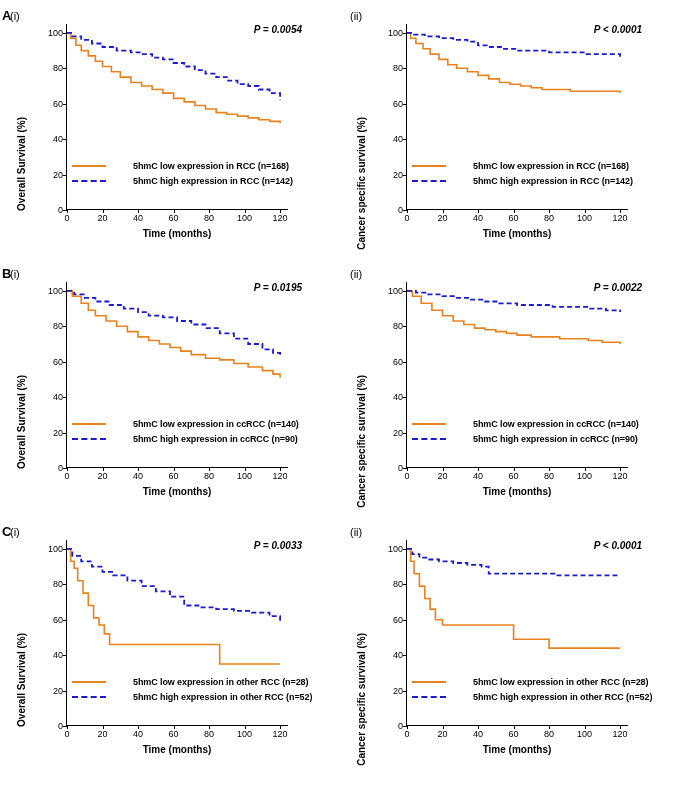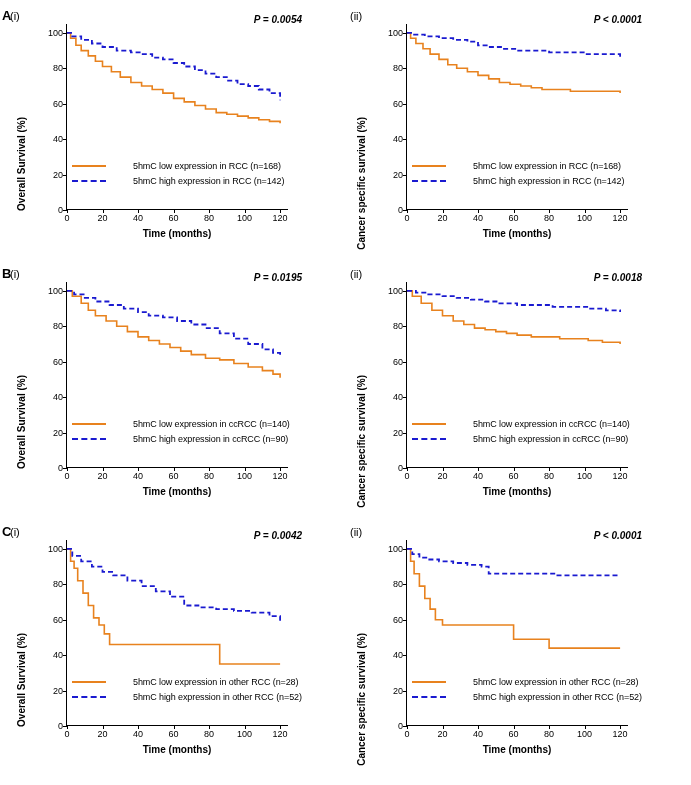--- a/index.html
+++ b/index.html
@@ -15,28 +15,28 @@
   .plotbox svg{position:absolute;left:0;top:0;overflow:visible;}
 
   .ytick{position:absolute;right:100%;margin-right:4px;transform:translateY(-50%);font-size:9px;white-space:nowrap;}
   .ytickmark{position:absolute;right:100%;width:4px;height:1px;background:#000;}
   .xtick{position:absolute;top:100%;margin-top:4px;transform:translateX(-50%);font-size:9px;white-space:nowrap;}
   .xtickmark{position:absolute;top:100%;width:1px;height:4px;background:#000;}
 
   .ylabel{position:absolute;left:6px;top:107px;transform-origin:0 0;transform:rotate(-90deg) translateX(-100%);font-size:10px;font-weight:bold;white-space:nowrap;}
   .xlabel{position:absolute;left:56px;width:222px;top:218px;text-align:center;font-size:10px;font-weight:bold;}
 
-  .pval{position:absolute;right:8px;top:4px;font-size:10px;font-weight:bold;font-style:italic;white-space:nowrap;}
+  .pval{position:absolute;right:8px;top:14px;font-size:10px;font-weight:bold;font-style:italic;white-space:nowrap;}
 
   .legend{position:absolute;left:62px;top:150px;width:232px;font-size:9px;}
   .legend .row{display:flex;align-items:center;margin-bottom:4px;height:11px;}
   .legend .swatch{width:34px;height:0;border-top-width:2px;margin-right:7px;flex:0 0 34px;}
   .sw-low{border-top-style:solid;border-top-color:#e8821e;}
   .sw-high{border-top-style:dashed;border-top-color:#1a1ad0;}
-  .legend .txt{font-weight:normal;white-space:nowrap;letter-spacing:-0.1px;padding-left:20px;}
+  .legend .txt{font-weight:bold;white-space:nowrap;letter-spacing:-0.1px;padding-left:20px;}
 </style>
 </head>
 <body>
 
 <div class="page" id="page">
     <div class="panel-letter" style="left: 2px; top: 8px;">A</div>
     <div class="chart" style="left: 10px; top: 10px;">
       <div class="roman" style="left: 0px; top: 0px;">(i)</div>
       <div class="pval">P = 0.0054</div>
       <div class="ylabel">Overall Survival (%)</div>
@@ -176,21 +176,21 @@
           <span class="txt">5hmC low expression in ccRCC (n=140)</span>
         </div>
         <div class="row">
           <span class="swatch sw-high"></span>
           <span class="txt">5hmC high expression in ccRCC (n=90)</span>
         </div>
       </div>
     </div>
     <div class="chart" style="left: 350px; top: 268px;">
       <div class="roman" style="left: 0px; top: 0px;">(ii)</div>
-      <div class="pval">P = 0.0018</div>
+      <div class="pval">P = 0.0022</div>
       <div class="ylabel">Cancer specific survival (%)</div>
       <div class="xlabel">Time (months)</div>
       <div class="plotbox">
         <div class="ytick" style="top: 186px;">0</div>
         <div class="ytickmark" style="top: 186px;"></div>
         <div class="ytick" style="top: 150.571px;">20</div>
         <div class="ytickmark" style="top: 150.571px;"></div>
         <div class="ytick" style="top: 115.143px;">40</div>
         <div class="ytickmark" style="top: 115.143px;"></div>
         <div class="ytick" style="top: 79.7143px;">60</div>
@@ -225,21 +225,21 @@
         </div>
         <div class="row">
           <span class="swatch sw-high"></span>
           <span class="txt">5hmC high expression in ccRCC (n=90)</span>
         </div>
       </div>
     </div>
     <div class="panel-letter" style="left: 2px; top: 524px;">C</div>
     <div class="chart" style="left: 10px; top: 526px;">
       <div class="roman" style="left: 0px; top: 0px;">(i)</div>
-      <div class="pval">P = 0.0042</div>
+      <div class="pval">P = 0.0033</div>
       <div class="ylabel">Overall Survival (%)</div>
       <div class="xlabel">Time (months)</div>
       <div class="plotbox">
         <div class="ytick" style="top: 186px;">0</div>
         <div class="ytickmark" style="top: 186px;"></div>
         <div class="ytick" style="top: 150.571px;">20</div>
         <div class="ytickmark" style="top: 150.571px;"></div>
         <div class="ytick" style="top: 115.143px;">40</div>
         <div class="ytickmark" style="top: 115.143px;"></div>
         <div class="ytick" style="top: 79.7143px;">60</div>

